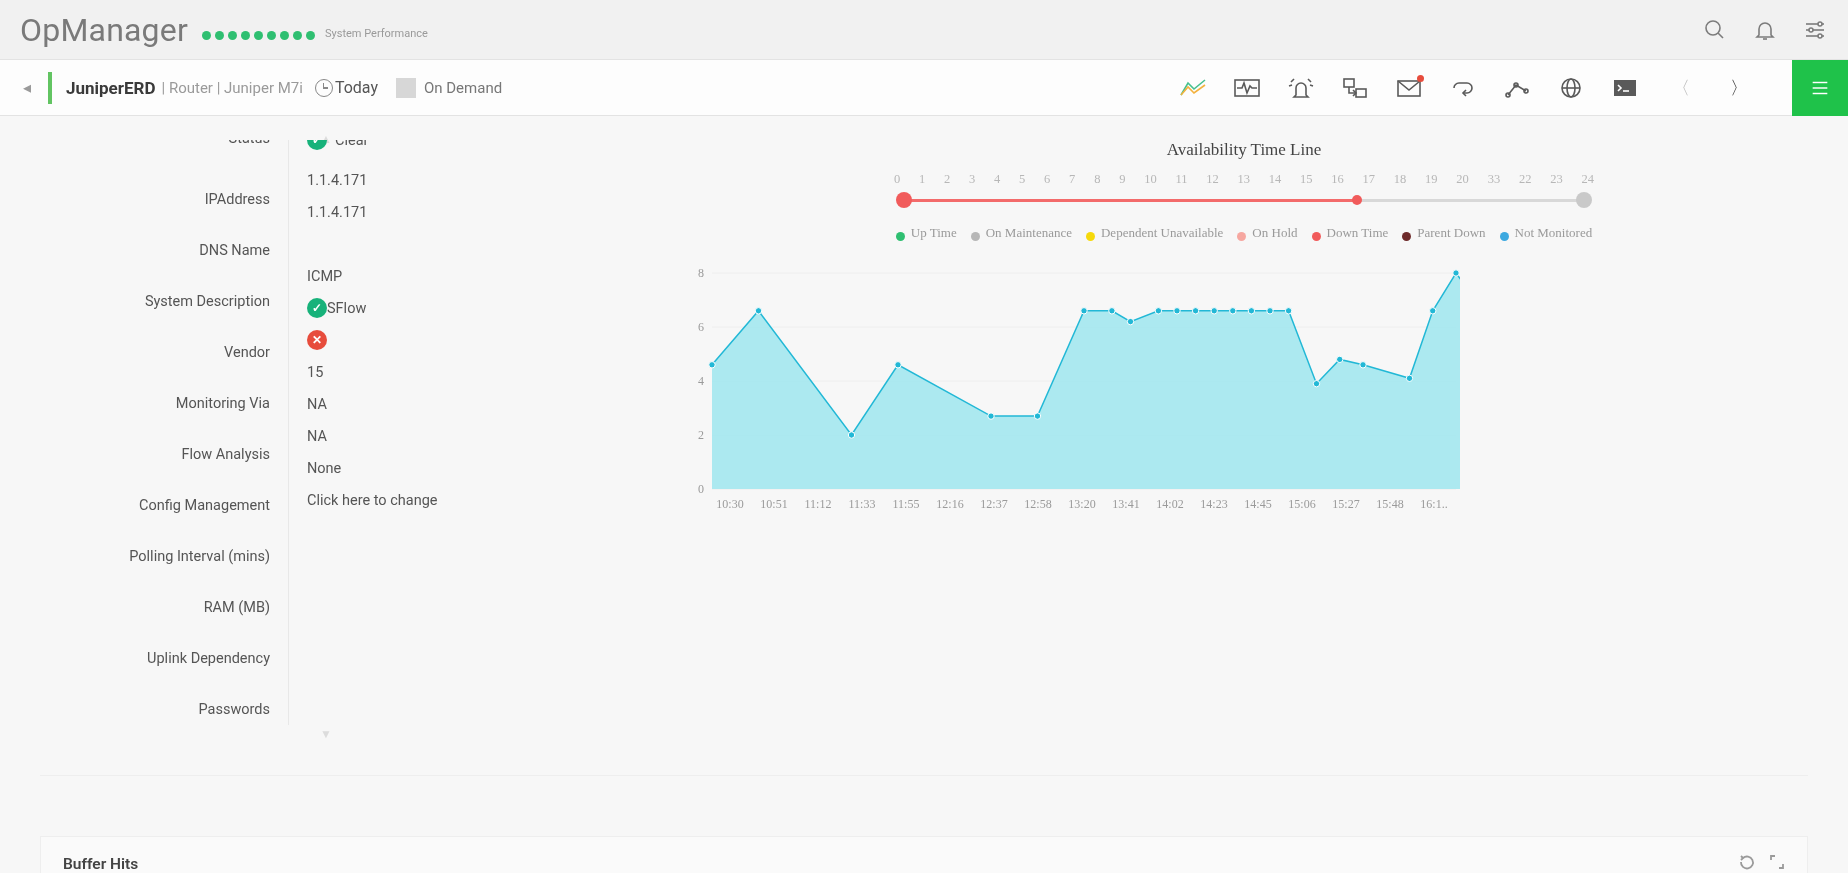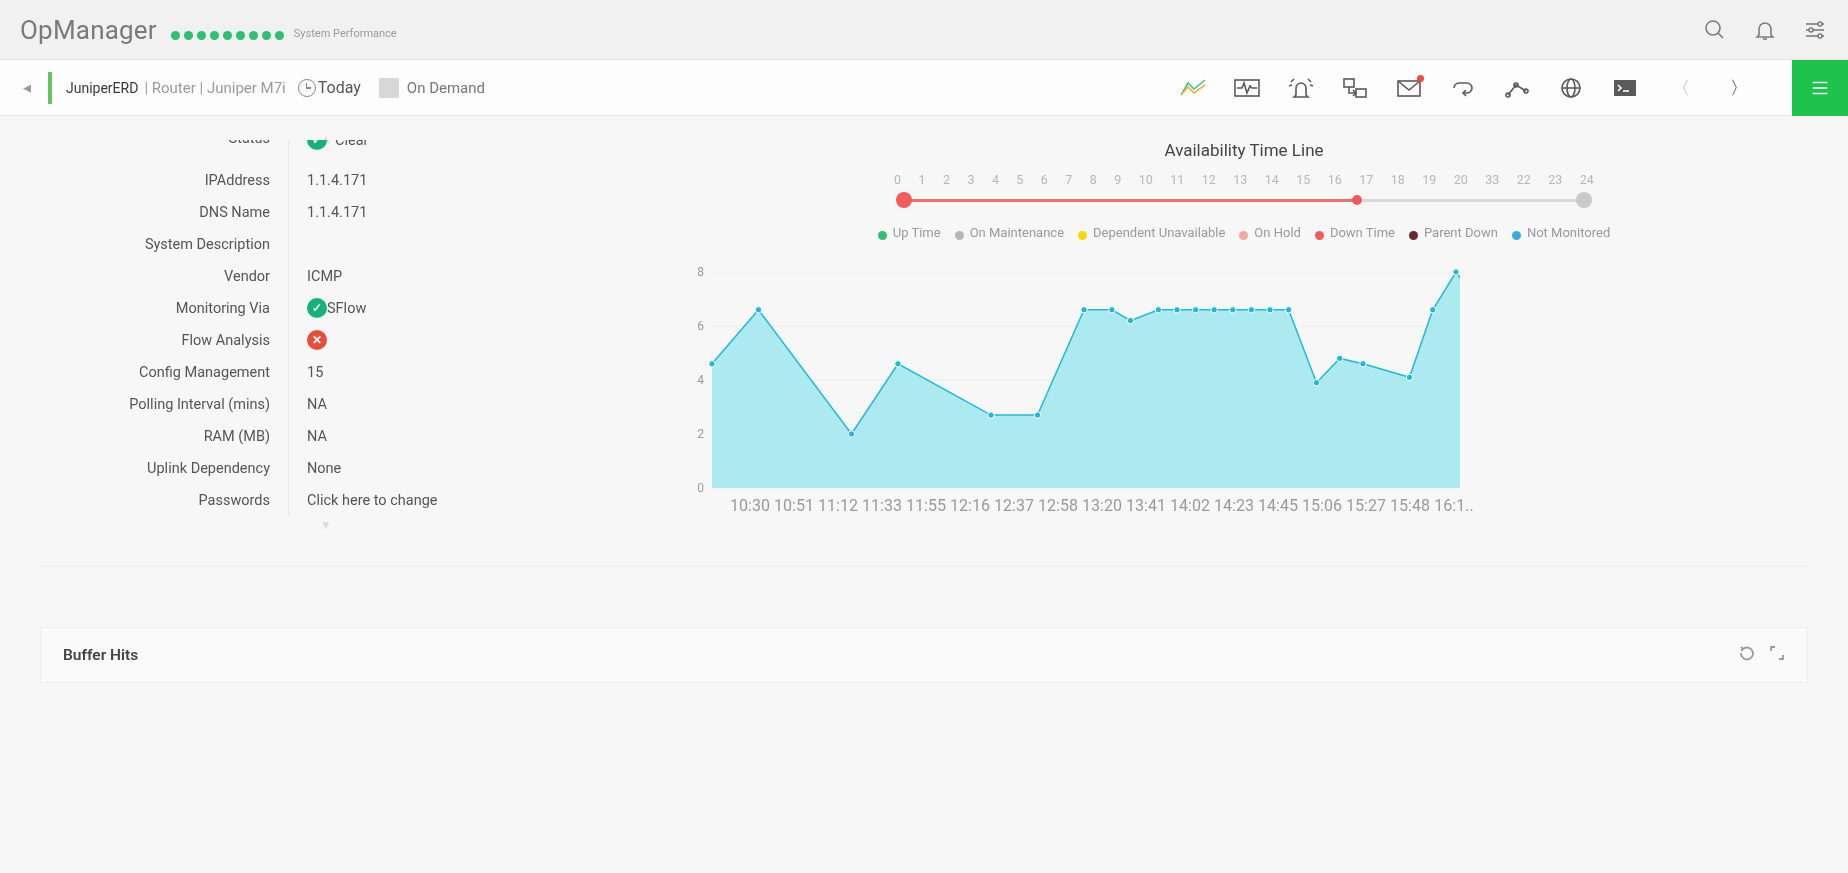--- a/index.html
+++ b/index.html
@@ -1,30 +1,30 @@
 <!DOCTYPE html>
 <html><head>
 <meta charset="utf-8">
 <style>
   * { box-sizing: border-box; margin: 0; padding: 0; }
   body { font-family: -apple-system, "Segoe UI", Roboto, "Helvetica Neue", Arial, sans-serif; background:#f7f7f7; color:#555; width:1848px; }
   
   .topbar { display:flex; align-items:center; height:60px; background:#f1f1f1; border-bottom:1px solid #e3e3e3; padding:0 20px; }
-  .brand { font-size:26px; color:#7a7a7a; font-weight:400; letter-spacing:0.2px; }
+  .brand { font-size:32px; color:#7a7a7a; font-weight:400; letter-spacing:0.2px; }
   .dots { display:flex; gap:4px; margin-left:14px; align-items:flex-end; }
   .dots .d { width:9px; height:9px; border-radius:50%; background:#2fbf71; }
   .dots .sub { font-size:11px; color:#9a9a9a; margin-left:6px; margin-top:8px; }
   .topbar .right { margin-left:auto; display:flex; gap:24px; align-items:center; }
   .icon-btn { width:26px; height:26px; display:flex; align-items:center; justify-content:center; color:#7c7c7c; cursor:pointer; }
   .icon-btn svg { width:24px; height:24px; stroke:#7c7c7c; fill:none; stroke-width:1.6; }
   
   .subbar { display:flex; align-items:center; height:56px; background:#fdfdfd; border-bottom:1px solid #e3e3e3; padding:0 16px; }
   .subbar .back { width:22px; text-align:center; color:#9a9a9a; font-size:16px; cursor:pointer; }
   .subbar .vline { width:4px; height:32px; background:#62c462; margin:0 14px 0 10px; }
-  .dev-name { font-size:14px; color:#3a3a3a; font-weight:400; }
+  .dev-name { font-size:17px; color:#3a3a3a; font-weight:700; }
   .dev-meta { color:#9a9a9a; font-size:15px; margin-left:6px; }
   .clock-wrap { display:inline-flex; align-items:flex-end; gap:2px; margin-left:12px; }
   .clock-ico { width:18px;height:18px;border:1.5px solid #888;border-radius:50%;position:relative; }
   .clock-ico:before{content:"";position:absolute;left:7px;top:3px;width:1.5px;height:5px;background:#888;}
   .clock-ico:after{content:"";position:absolute;left:7px;top:7px;width:5px;height:1.5px;background:#888;}
   .ondemand { display:flex; align-items:center; gap:8px; margin-left:18px; color:#777; font-size:15px; }
   .ondemand .sq { width:20px; height:20px; background:#d7d7d7; }
   .tool-icons { margin-left:auto; display:flex; align-items:center; gap:28px; }
   .tool-icons .ti { width:26px; height:22px; display:flex; align-items:center; justify-content:center; cursor:pointer; position:relative; }
   .tool-icons svg { width:26px; height:22px; stroke:#5a5a5a; fill:none; stroke-width:1.6; }
@@ -33,48 +33,48 @@
   .hambox { width:56px; height:56px; background:#1fc24a; display:flex; align-items:center; justify-content:center; margin-left:10px; margin-right:-16px; cursor:pointer;}
   .hambox svg { stroke:#fff; }
   .red-dot{ position:absolute; top:-2px; right:-2px; width:7px;height:7px;background:#e74c3c;border-radius:50%; }
   
   .page { padding:24px 40px 0 40px; }
   .row1 { display:flex; gap:60px; }
   
   .info { width:580px; display:flex; gap:18px; position:relative; }
   .arrow-up,.arrow-down{ position:absolute; left:280px; color:#dcdcdc; font-size:12px;}
   .arrow-up{ top:-8px;} .arrow-down{ bottom:-16px;}
-  .labels { width:230px; text-align:right; display:flex; flex-direction:column; }
+  .labels { width:230px; text-align:right; display:flex; flex-direction:column;gap:19px; }
   .values { flex:1; display:flex; flex-direction:column; border-left:1px solid #e8e8e8; padding-left:18px; position:relative; }
   .labels > div, .values > div { height:32px; display:flex; align-items:center; }
   .labels > div { justify-content:flex-end; color:#555; font-size:14.5px;}
   .values > div { color:#555; font-size:14.5px;}
   .cut-top { height:24px !important; overflow:hidden; align-items:flex-start !important; }
   .cut-top .inner { transform:translateY(-10px); display:flex; align-items:center; gap:8px;}
   .chk { width:20px;height:20px;border-radius:50%;background:#17b27a;color:#fff;display:inline-flex;align-items:center;justify-content:center;font-size:12px;font-weight:bold; }
   .xmk { width:20px;height:20px;border-radius:50%;background:#e74c3c;color:#fff;display:inline-flex;align-items:center;justify-content:center;font-size:12px;font-weight:bold; }
   .val-link { color:#555; cursor:pointer;}
   
-  .tpanel { flex:1; }
+  .tpanel { flex:1;font-family:Liberation Serif, serif; }
   .tl-title { text-align:center; font-size:17px; color:#444; margin-bottom:12px; }
   .tl-ticks { display:flex; justify-content:space-between; width:700px; margin:0 auto 4px auto; font-size:12.5px; color:#b7b7b7; }
   .tl-bar { position:relative; width:700px; margin:0 auto 16px auto; height:18px; }
   .tl-line { position:absolute; left:10px; right:10px; top:8px; height:3px; background:#f36b6b; border-radius:2px;}
   .tl-grey { position:absolute; top:8px; height:3px; background:#d8d8d8; border-radius:2px;}
   .tl-dot { position:absolute; top:1px; width:16px; height:16px; border-radius:50%; }
   .tl-dot.red{ background:#f15b5b; }
   .tl-dot.grey{ background:#c9c9c9; }
   .tl-dot.sm{ width:10px;height:10px; top:4px;}
   .legend { display:flex; gap:14px; justify-content:center; font-size:13px; color:#9a9a9a; margin-bottom:26px; flex-wrap:wrap;}
   .legend span { display:inline-flex; align-items:flex-end; gap:6px;}
   .ldot{ width:9px;height:9px;border-radius:50%; display:inline-block;}
   
   .chartbox { width:780px; margin-left:0; }
   .chart-svg { display:block; }
-  .xticks { display:flex; font-size:16px; color:#9a9a9a; margin-left:48px; width:748px; }
+  .xticks { display:flex; font-size:12px; color:#9a9a9a; margin-left:28px; width:748px; }
   .xticks span{ flex:1; text-align:center; white-space:nowrap; overflow:hidden; }
   
   .bufferbar { margin:60px 0 0 0; background:#fafafa; border:1px solid #eee; height:56px; display:flex; align-items:center; padding:0 22px; }
   .bufferbar .t { font-weight:600; color:#444; font-size:15.5px; }
   .bufferbar .ricons{ margin-left:auto; display:flex; gap:14px; color:#9a9a9a;}
   .bufferbar .ricons svg{ width:16px;height:16px; stroke:#9a9a9a; fill:none; stroke-width:1.8;}
   .divider { height:1px; background:#eee; margin:50px 0 0 0;}
 </style>
 </head>
 <body>

